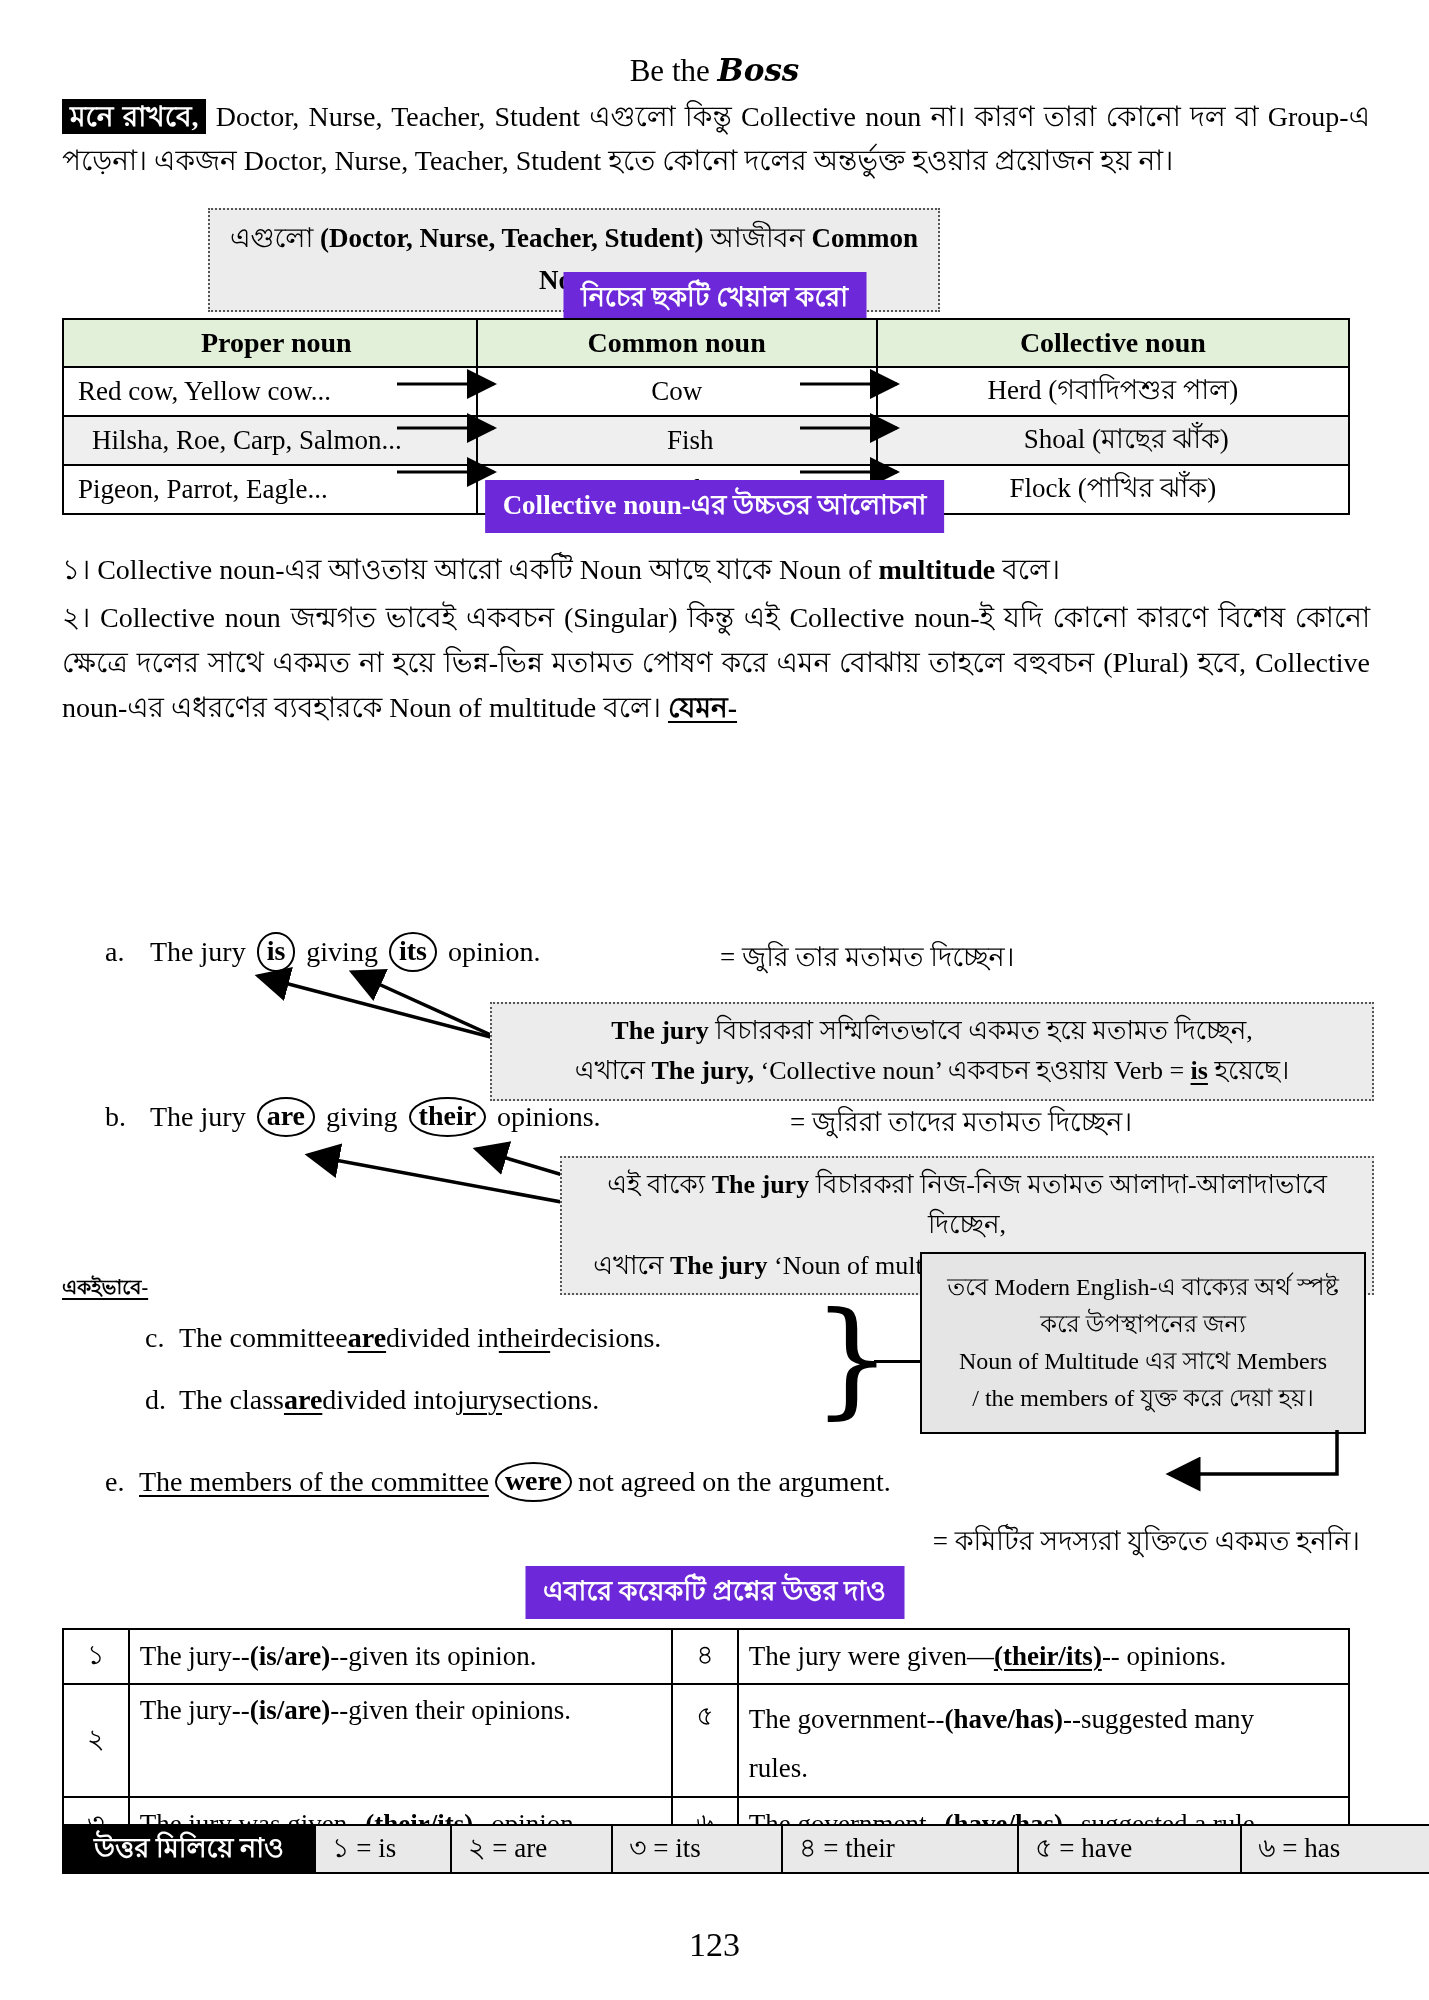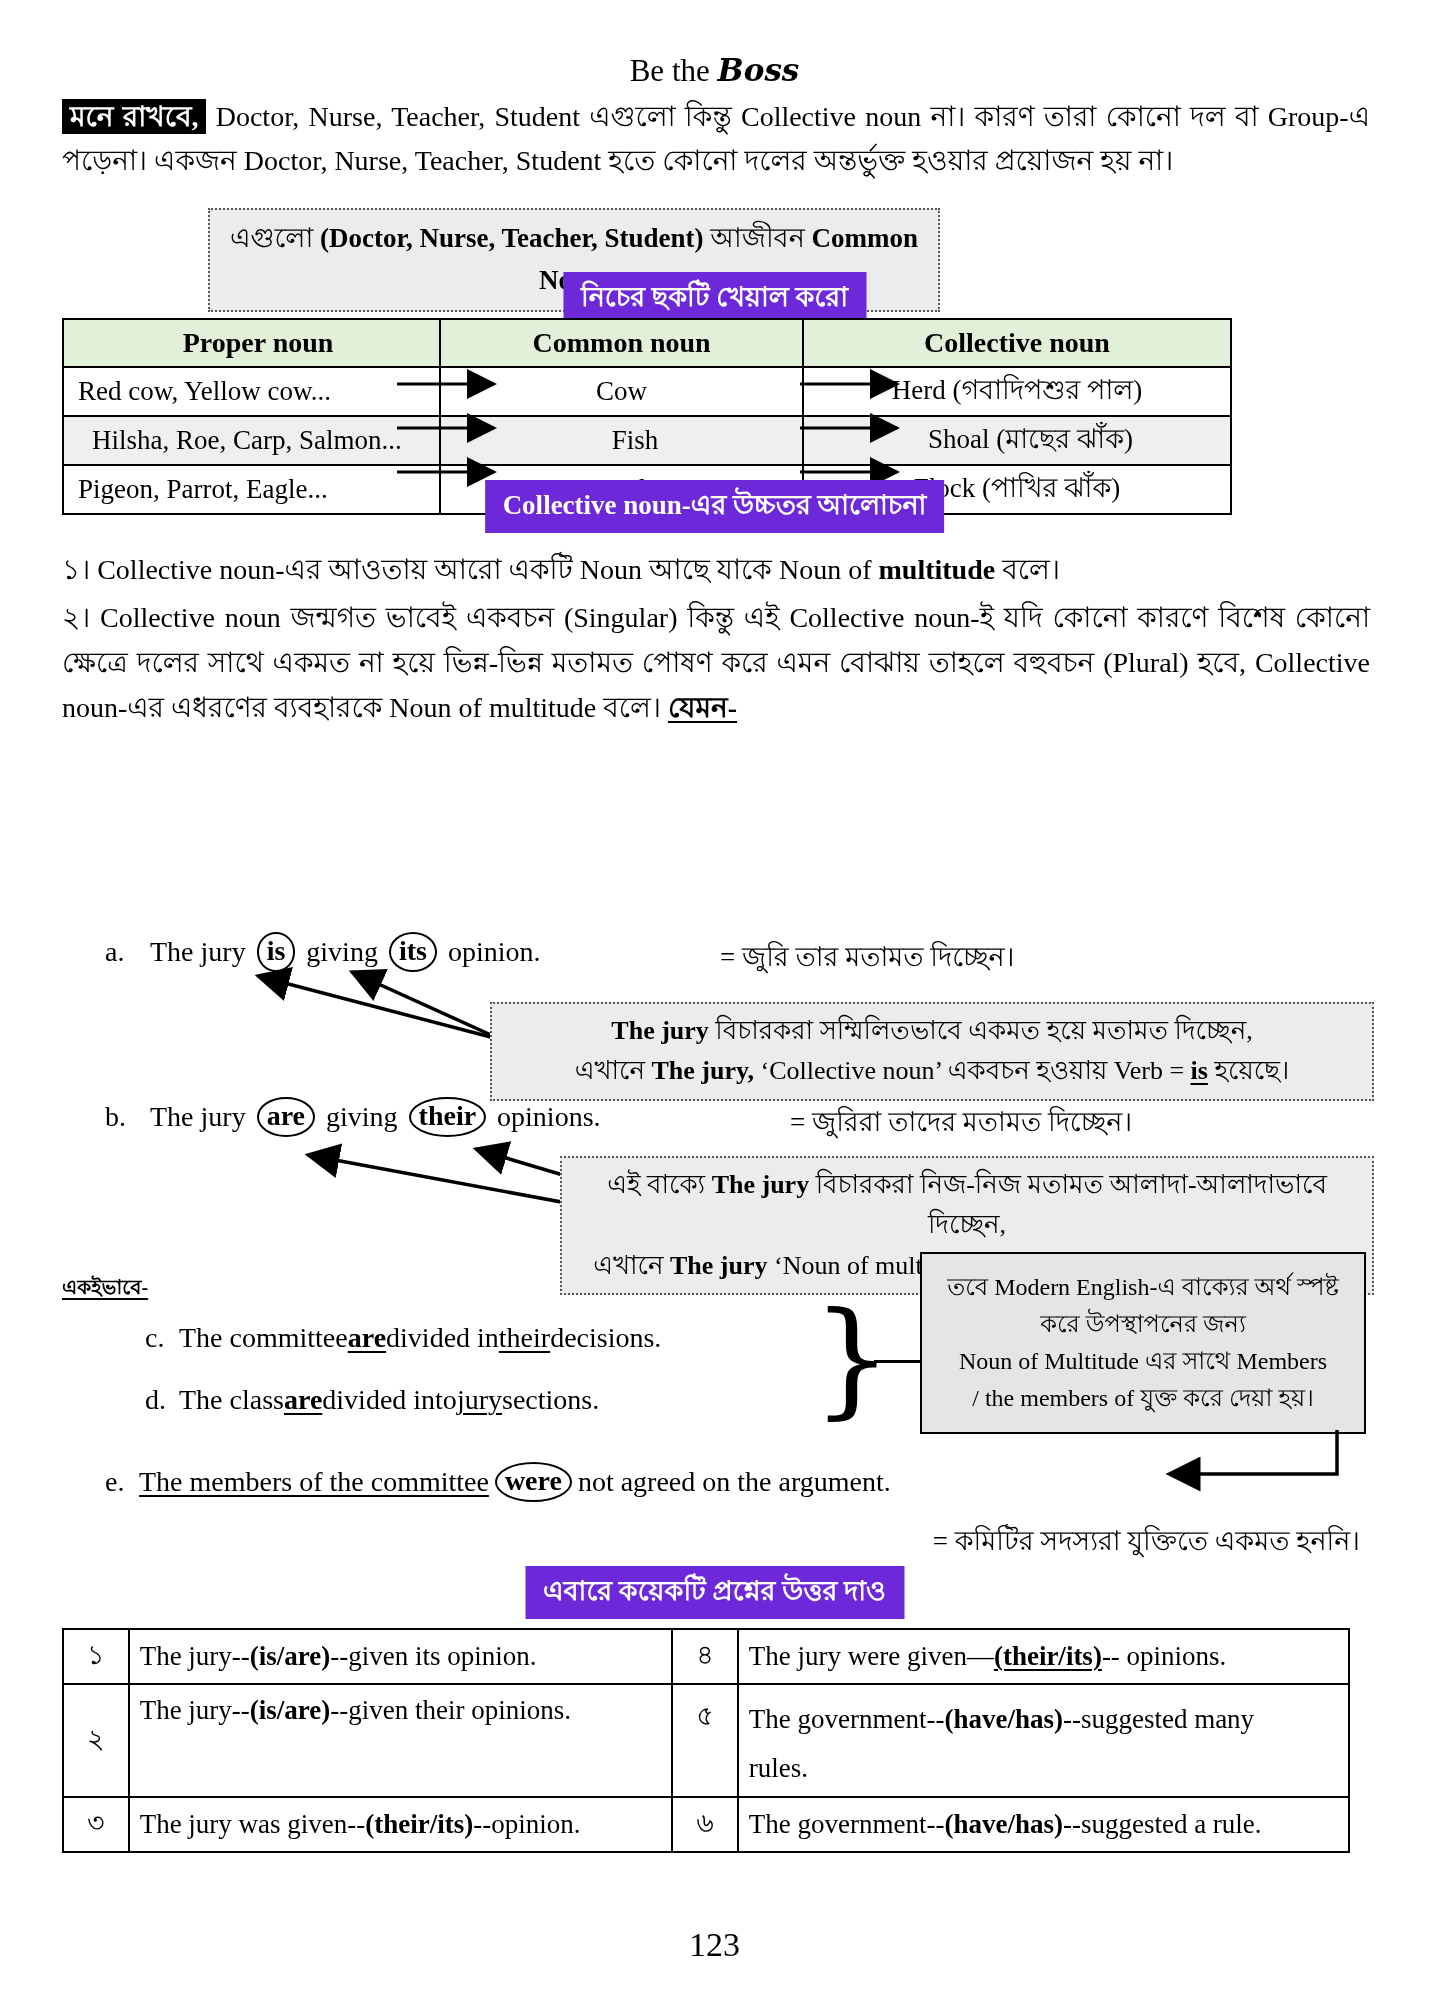--- a/index.html
+++ b/index.html
@@ -27,21 +27,21 @@
   
   .intro{top:95px;left:62px;width:1308px;font-size:28px;line-height:1.58;}
   
   .dotbox{
     background:#ececec;border:2px dotted #555;
     font-size:26px;text-align:center;line-height:1.55;
   }
   .common-box{top:208px;left:208px;width:716px;padding:8px 6px;font-size:27px;}
   
   table{border-collapse:collapse;}
-  .noun-table{top:318px;left:62px;width:1170px;font-size:27px;}
+  .noun-table{top:318px;left:62px;width:1288px;font-size:27px;}
   .noun-table td,.noun-table th{border:2px solid #000;}
   .noun-table th{background:#e2efd9;height:44px;font-size:28px;}
   .noun-table td{height:44px;}
   .noun-table .c1{width:412px;padding-left:14px;}
   .noun-table .c2{width:399px;text-align:center;}
   .noun-table .c3{width:477px;text-align:center;}
   .noun-table tr.alt td{background:#efefef;padding-left:28px;}
   
   .point{left:62px;width:1308px;font-size:28px;line-height:1.6;}
   
@@ -286,16 +286,25 @@
         <span>The jury was given--</span><span class="b">(their/its)</span><span>--opinion.</span>
       </td>
       <td class="num">৬</td>
       <td class="qr">
         <span>The government--</span><span class="b">(have/has)</span><span>--suggested a rule.</span>
       </td>
     </tr>
   </tbody>
     </table>
 
+  <div class="abs answers">
+    <div class="alabel">উত্তর মিলিয়ে নাও</div>
+    <div class="acell" style="width:118px;">১ = is</div>
+    <div class="acell" style="width:143px;">২ = are</div>
+    <div class="acell" style="width:152px;">৩ = its</div>
+    <div class="acell" style="width:218px;">৪ = their</div>
+    <div class="acell" style="width:205px;">৫ = have</div>
+    <div class="acell" style="width:198px;">৬ = has</div>
+  </div>
 
   <div class="abs pagenum">123</div>
 
 </div>
 
 </body></html>

